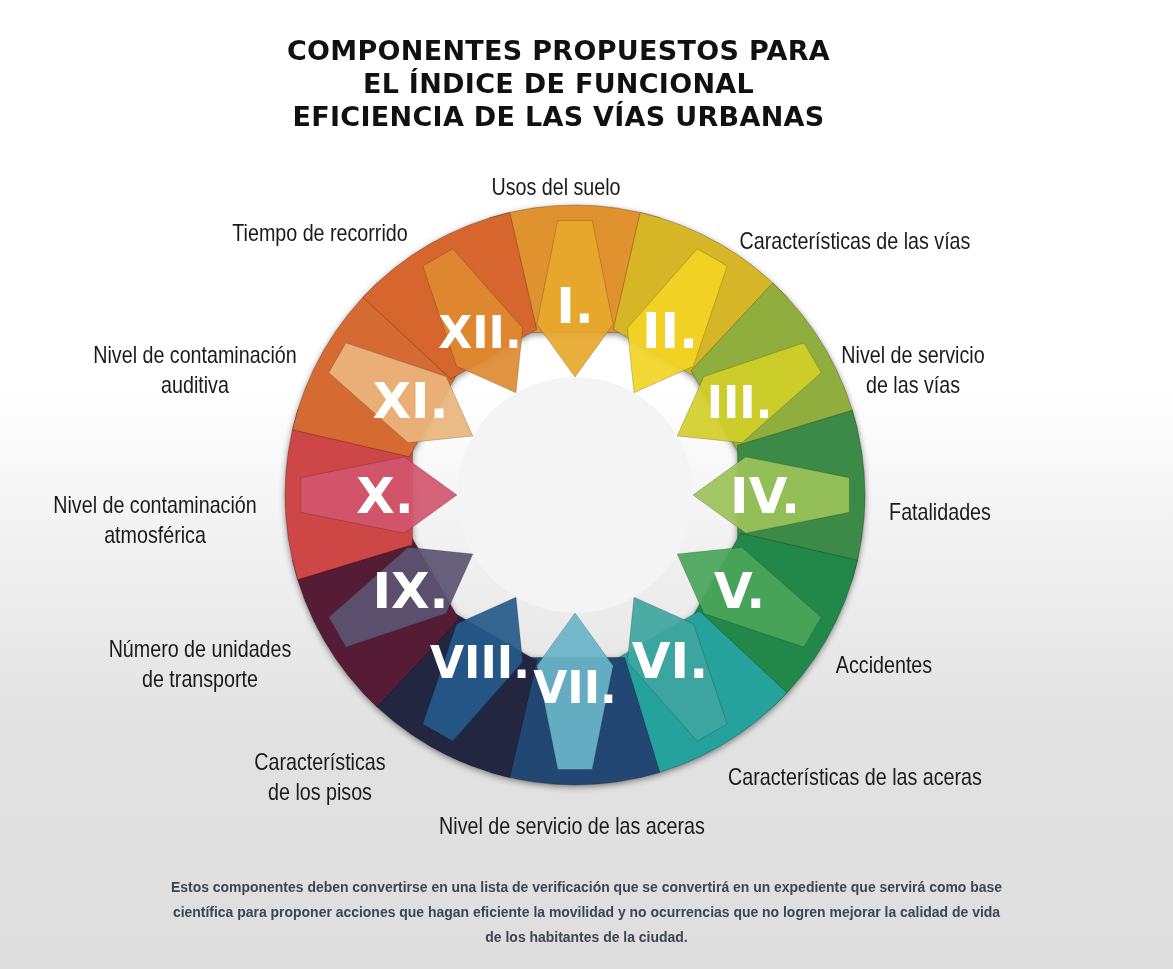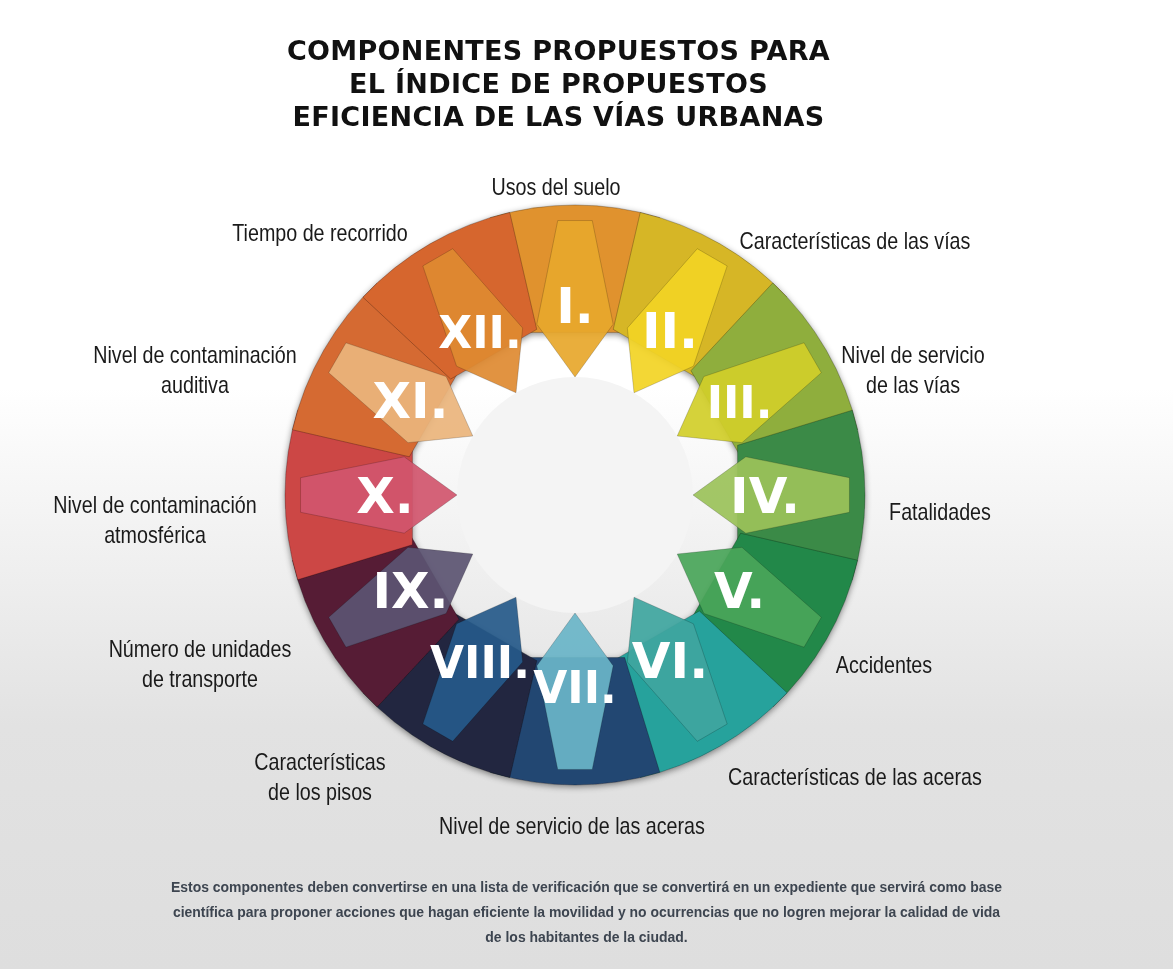--- a/index.html
+++ b/index.html
@@ -16,21 +16,21 @@
   .footer{position:absolute;left:40px;width:1093px;top:874px;text-align:center;
     font-family:"Liberation Sans",sans-serif;font-weight:bold;font-size:15.5px;line-height:25px;color:#3d4550;
     transform:scaleX(0.9);transform-origin:center top;}
   .numeral{font-family:"DejaVu Sans",sans-serif;font-weight:bold;fill:#ffffff;}
 </style>
 </head>
 <body>
 
 <div class="title">
   <div>COMPONENTES PROPUESTOS PARA</div>
-  <div>EL ÍNDICE DE PROPUESTOS</div>
+  <div>EL ÍNDICE DE FUNCIONAL</div>
   <div>EFICIENCIA DE LAS VÍAS URBANAS</div>
 </div>
 
 <svg class="wheel" width="1173" height="969">
   <defs>
     <filter id="shadow" x="-20%" y="-20%" width="140%" height="140%">
       <feDropShadow dx="0" dy="2" stdDeviation="3" flood-color="#000" flood-opacity="0.45"></feDropShadow>
     </filter>
   </defs>
   <g id="outer-ring" filter="url(#shadow)">

